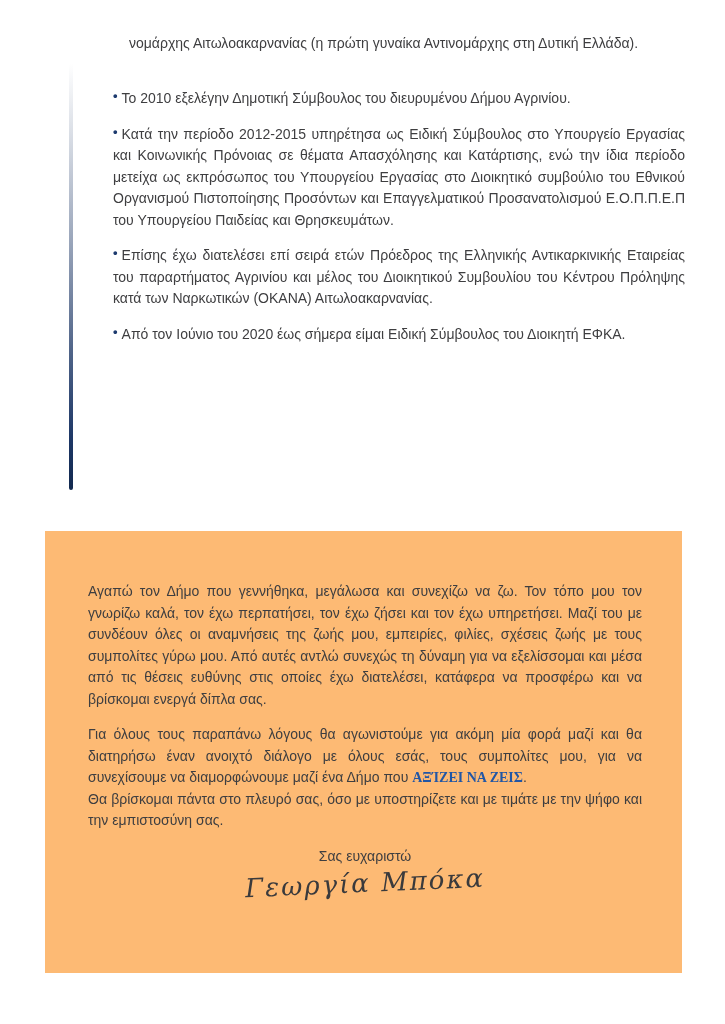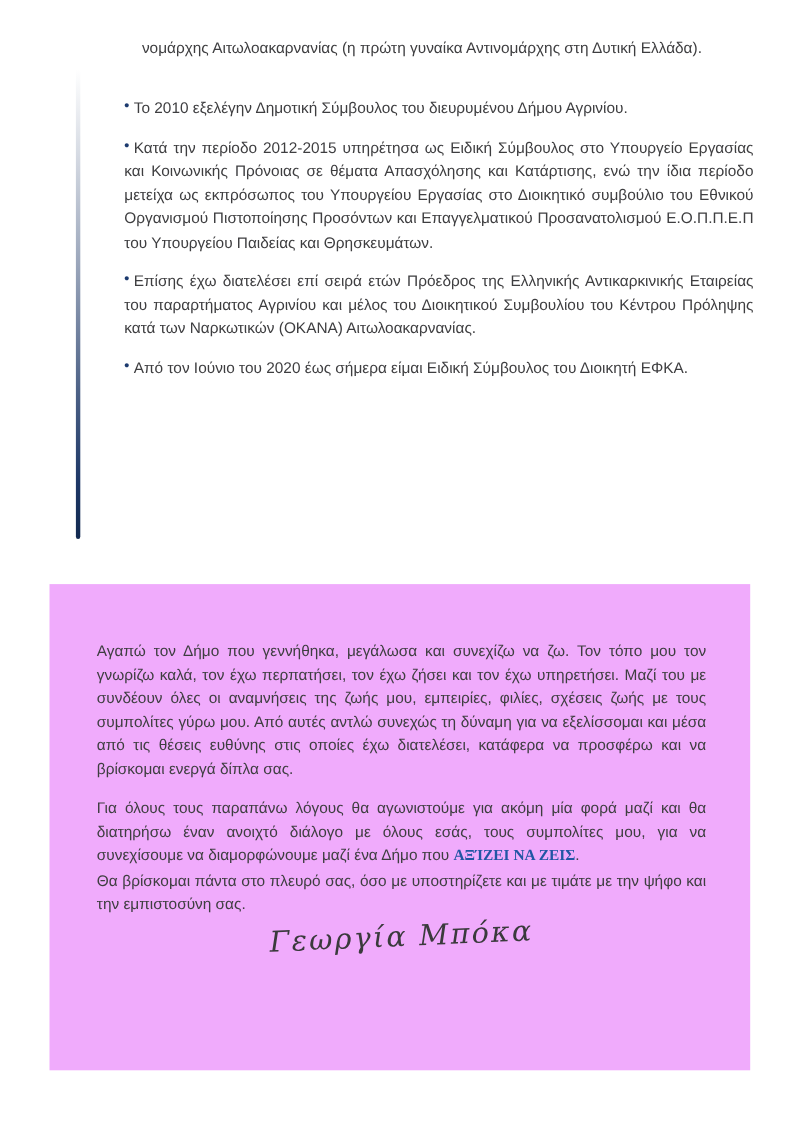--- a/index.html
+++ b/index.html
@@ -62,21 +62,21 @@
     margin-right: 4px;
     font-weight: bold;
   }
 
   .closing-panel {
     position: absolute;
     left: 45px;
     top: 531px;
     width: 637px;
     height: 442px;
-    background: #f0abfc;
+    background: #fdba74;
     box-sizing: border-box;
     padding: 50px 40px 0 43px;
   }
 
   .para {
     margin: 0;
     font-size: 14px;
     line-height: 21.5px;
     text-align: justify;
   }
@@ -131,18 +131,19 @@
   </div>
 
   <div class="closing-panel">
 
     <p class="para first">Αγαπώ τον Δήμο που γεννήθηκα, μεγάλωσα και συνεχίζω να ζω. Τον τόπο μου τον γνωρίζω καλά, τον έχω περπατήσει, τον έχω ζήσει και τον έχω υπηρετήσει. Μαζί του με συνδέουν όλες οι αναμνήσεις της ζωής μου, εμπειρίες, φιλίες, σχέσεις ζωής με τους συμπολίτες γύρω μου. Από αυτές αντλώ συνεχώς τη δύναμη για να εξελίσσομαι και μέσα από τις θέσεις ευθύνης στις οποίες έχω διατελέσει, κατάφερα να προσφέρω και να βρίσκομαι ενεργά δίπλα σας.</p>
 
     <p class="para"><span>Για όλους τους παραπάνω λόγους  θα  αγωνιστούμε για ακόμη μία φορά μαζί και θα διατηρήσω  έναν ανοιχτό διάλογο με όλους εσάς, τους συμπολίτες μου, για να συνεχίσουμε να διαμορφώνουμε μαζί ένα Δήμο που </span><span class="slogan">ΑΞΊΖΕΙ ΝΑ ΖΕΙΣ</span><span>.</span></p>
 
     <p class="para">Θα βρίσκομαι πάντα στο πλευρό σας, όσο με υποστηρίζετε και με τιμάτε με την ψήφο και την εμπιστοσύνη σας.</p>
 
+    <p class="thanks">Σας ευχαριστώ</p>
 
     <p class="signature">Γεωργία Μπόκα</p>
 
   </div>
 
 </div>
 
 </body></html>

